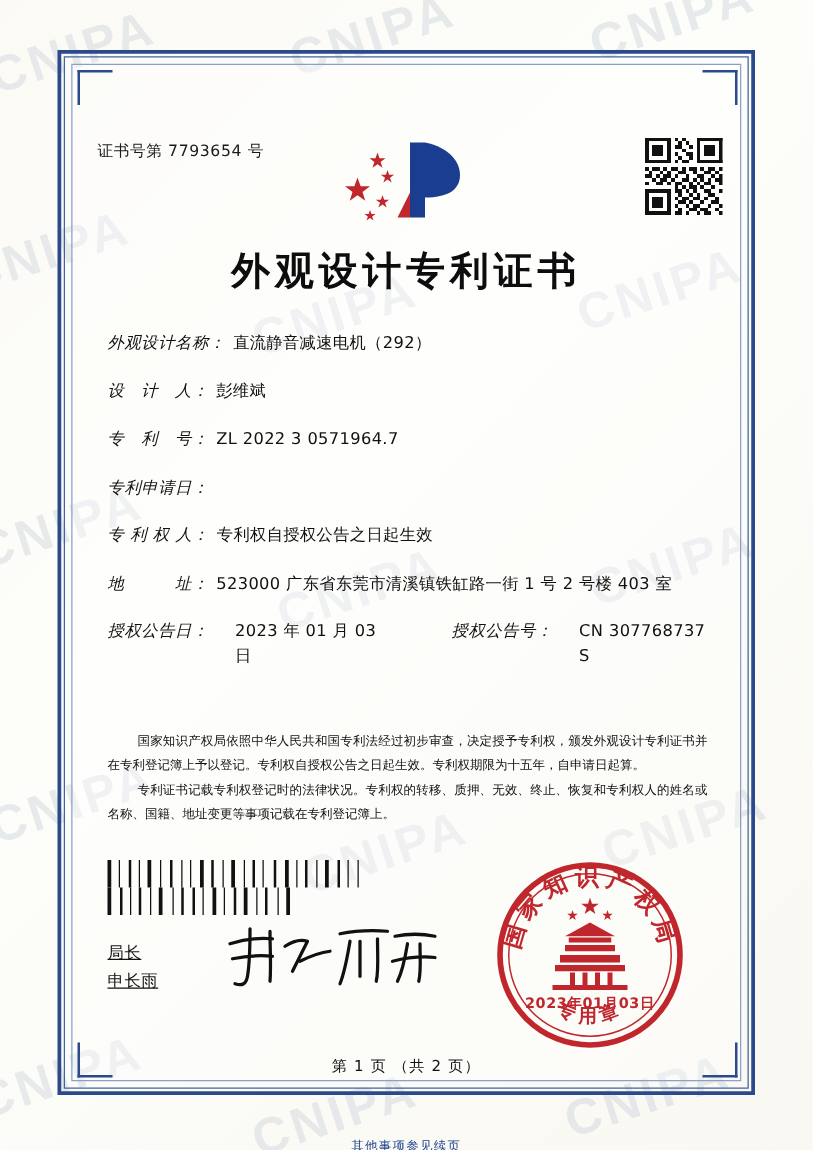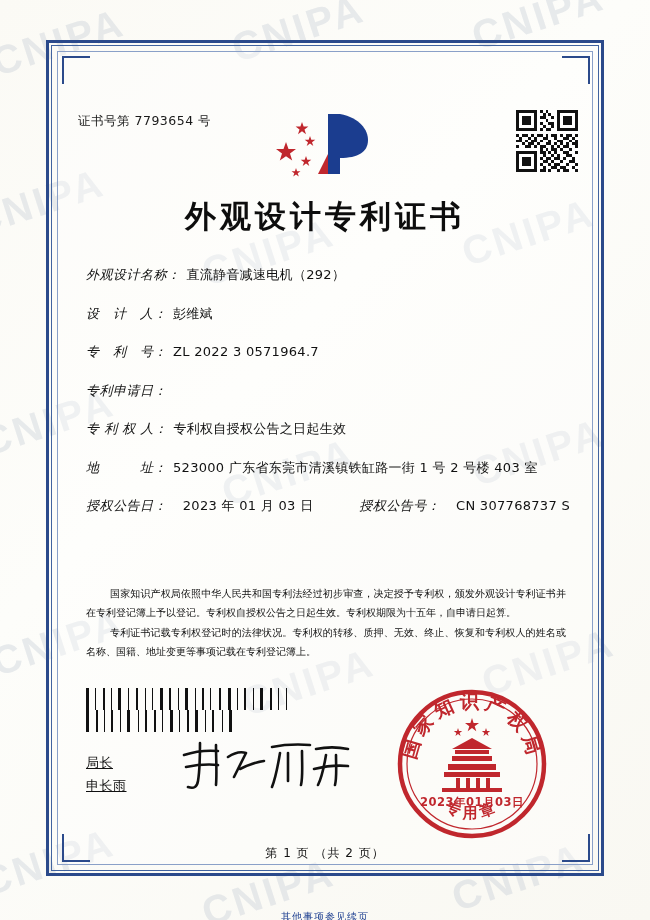--- a/index.html
+++ b/index.html
@@ -133,21 +133,22 @@
     color: #111;
     letter-spacing: 0.5px;
     font-style: italic;
   }
   .val {
     margin-left: 6px;
     color: #111;
     letter-spacing: 0.3px;
   }
   .row.pub {
-    justify-content: space-between;
+    justify-content: flex-start;
+    gap: 15px;
   }
   .pub-second {
     margin-left: 36px;
     white-space: pre;
   }
 
   
   .paras {
     position: absolute;
     left: 86px;

